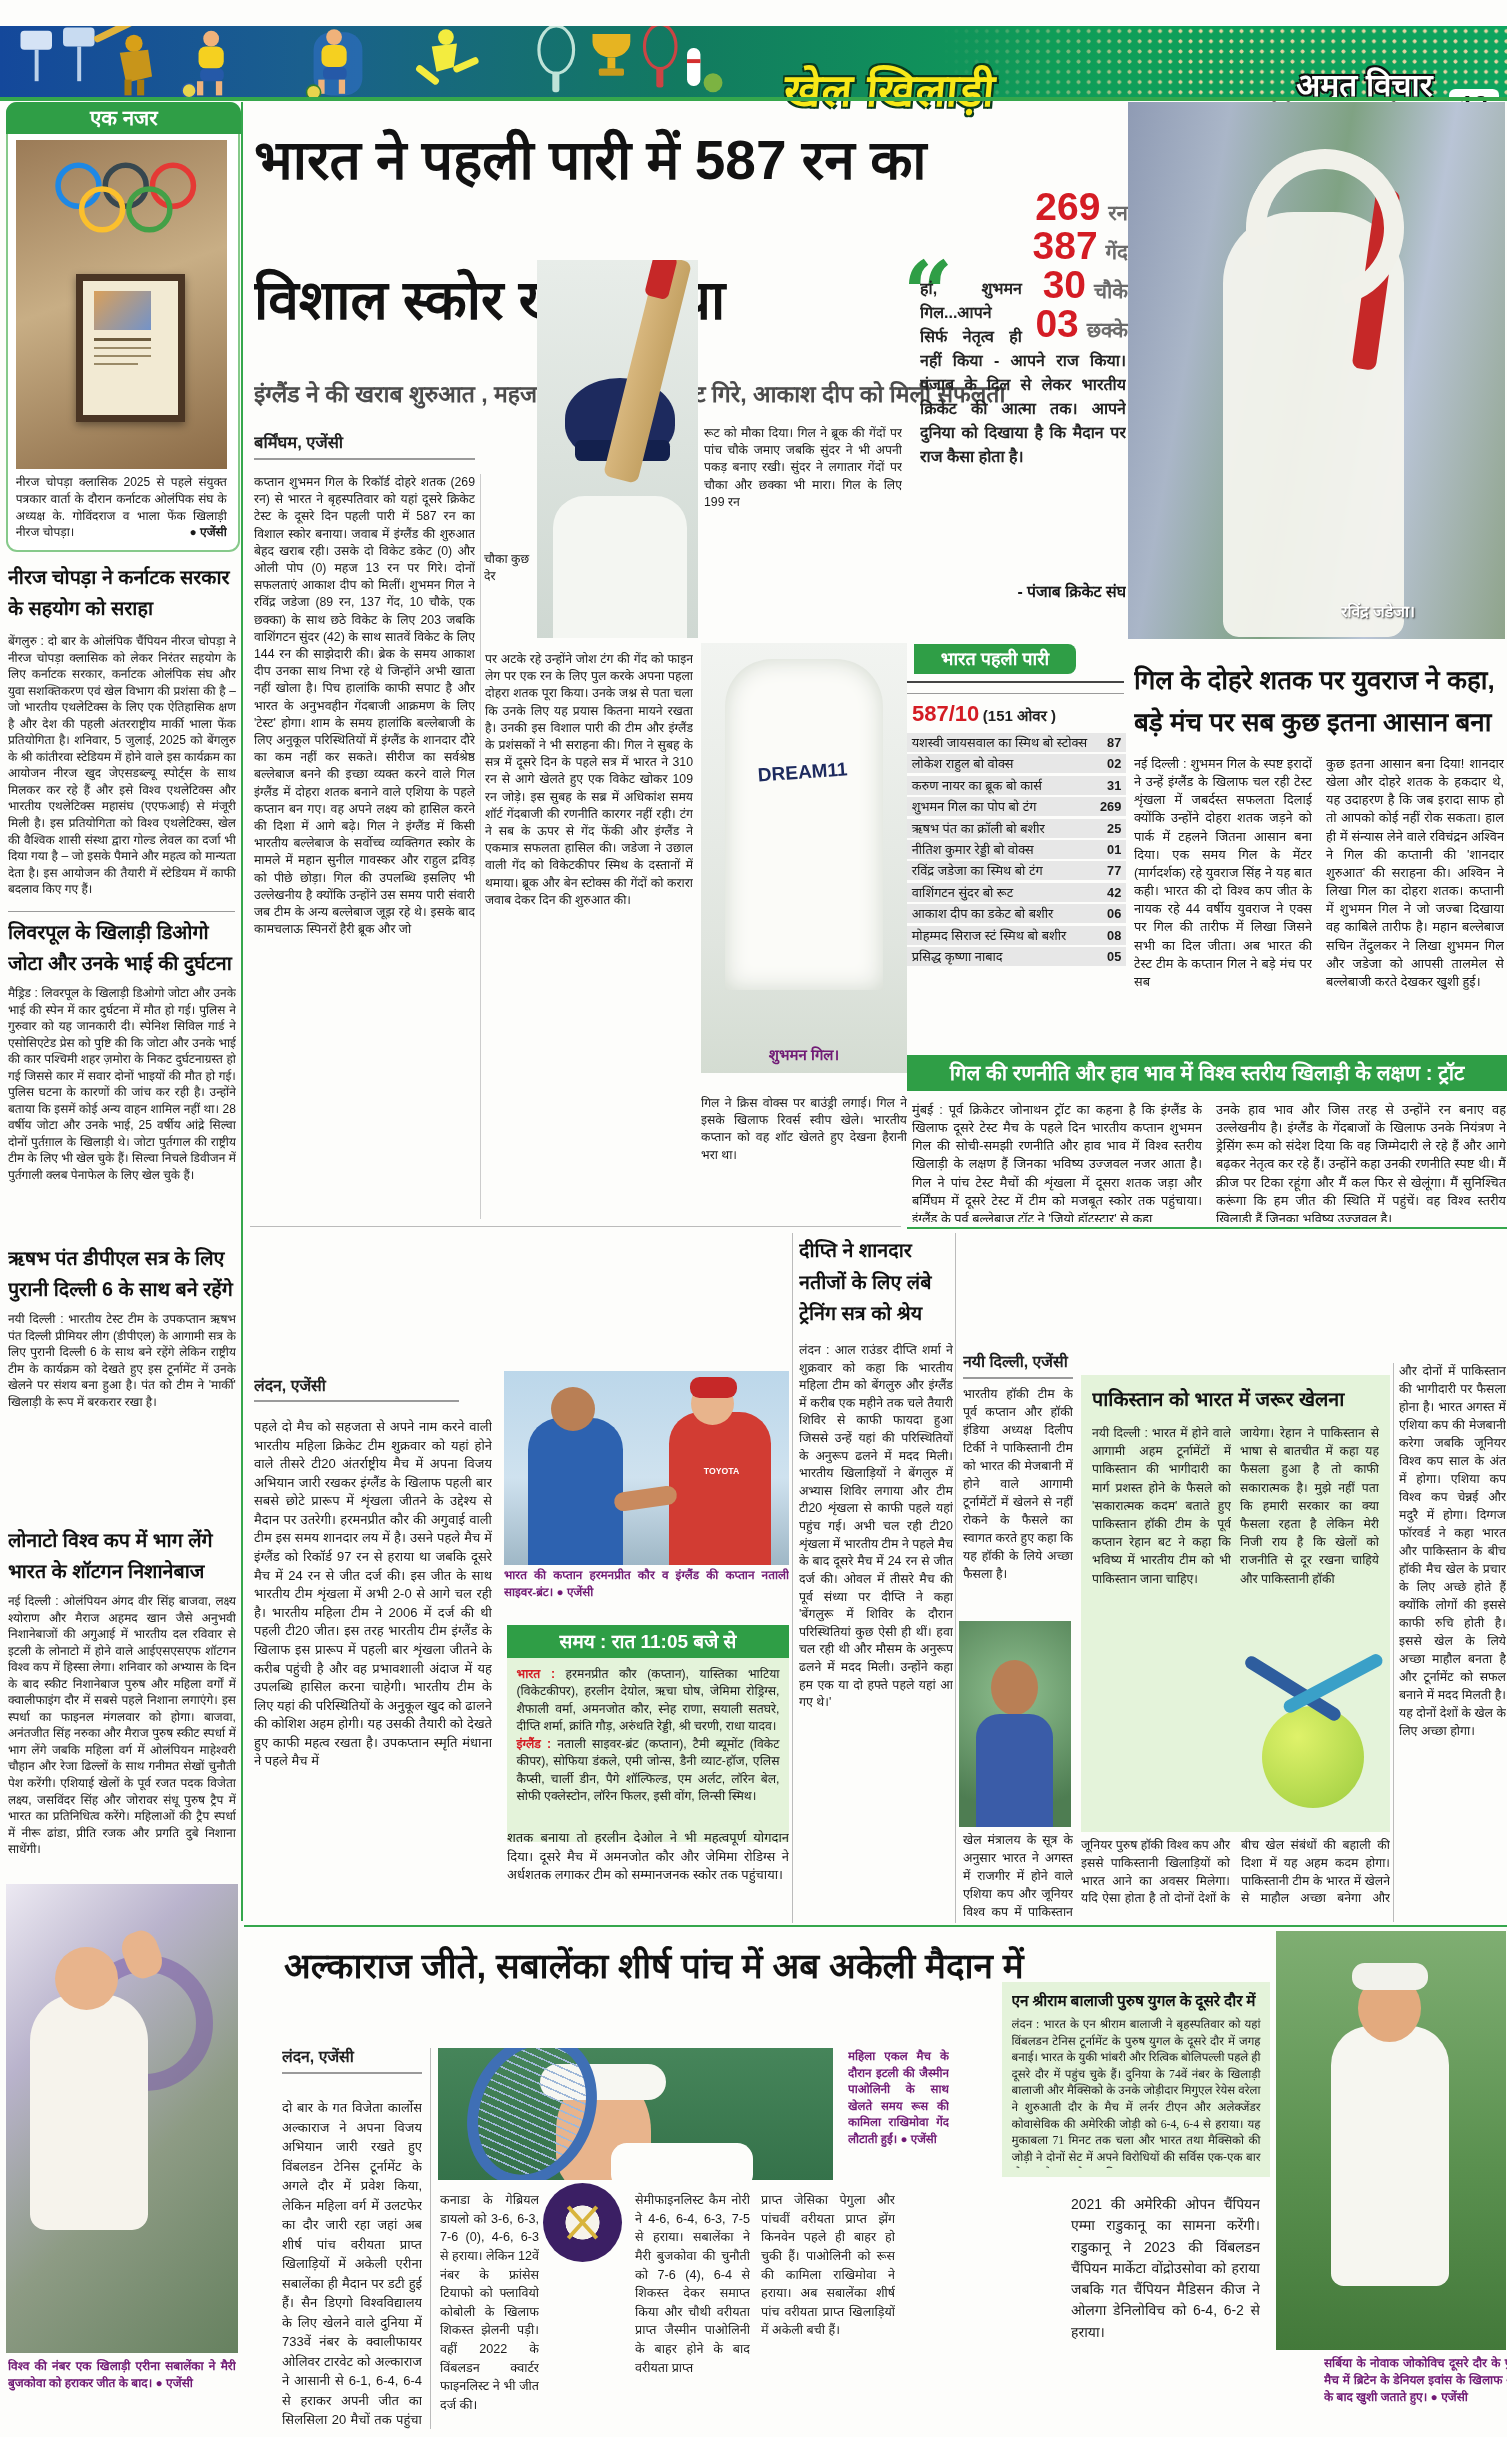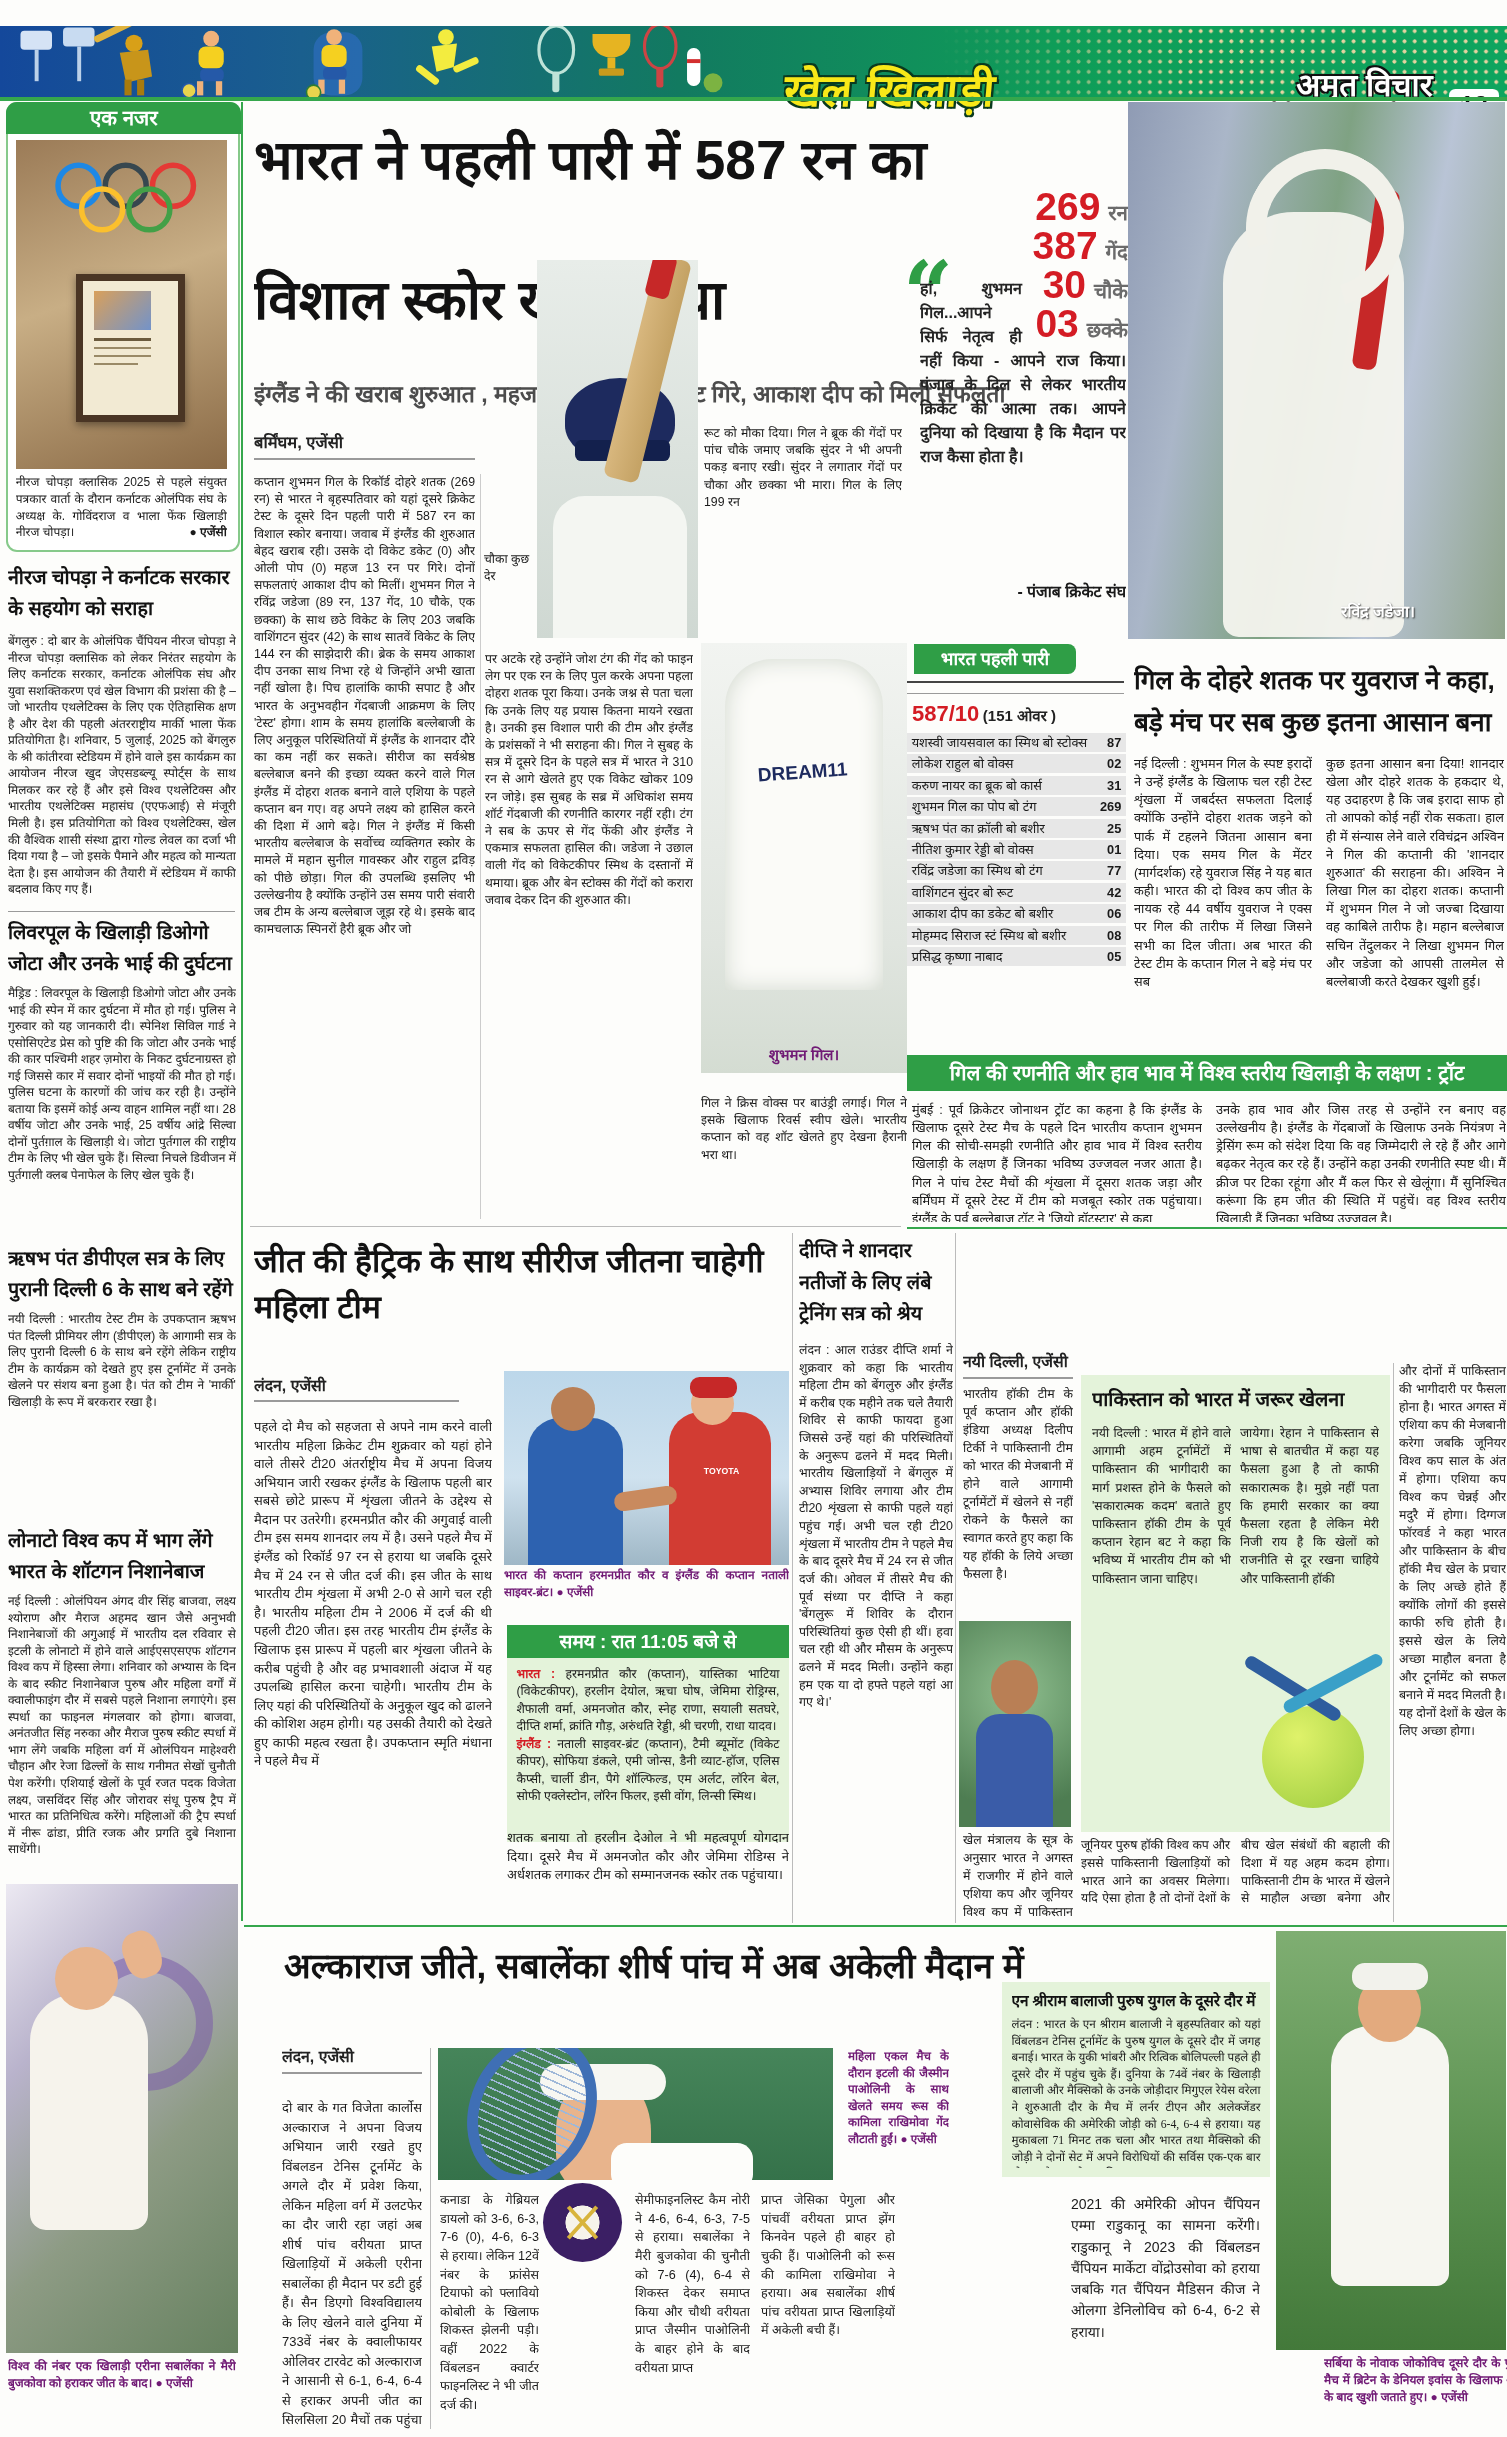--- a/index.html
+++ b/index.html
@@ -280,21 +280,20 @@
   <div class="t hd" style="left:1134px;top:660px;width:372px;height:85px;font-size:26px;line-height:1.6;">गिल के दोहरे शतक पर युवराज ने कहा, बड़े मंच पर सब कुछ इतना आसान बना दिया</div>
   <div class="t jt" style="left:1134px;top:755px;width:178px;height:296px;font-size:12.8px;line-height:1.42;">नई दिल्ली : शुभमन गिल के स्पष्ट इरादों ने उन्हें इंग्लैंड के खिलाफ चल रही टेस्ट शृंखला में जबर्दस्त सफलता दिलाई क्योंकि उन्होंने दोहरा शतक जड़ने को पार्क में टहलने जितना आसान बना दिया। एक समय गिल के मेंटर (मार्गदर्शक) रहे युवराज सिंह ने यह बात कही। भारत की दो विश्व कप जीत के नायक रहे 44 वर्षीय युवराज ने एक्स पर गिल की तारीफ में लिखा जिसने सभी का दिल जीता। अब भारत की टेस्ट टीम के कप्तान गिल ने बड़े मंच पर सब</div>
   <div class="t jt" style="left:1326px;top:755px;width:178px;height:296px;font-size:12.8px;line-height:1.42;">कुछ इतना आसान बना दिया! शानदार खेला और दोहरे शतक के हकदार थे, यह उदाहरण है कि जब इरादा साफ हो तो आपको कोई नहीं रोक सकता। हाल ही में संन्यास लेने वाले रविचंद्रन अश्विन ने गिल की कप्तानी की 'शानदार शुरुआत' की सराहना की। अश्विन ने लिखा गिल का दोहरा शतक। कप्तानी में शुभमन गिल ने जो जज्बा दिखाया वह काबिले तारीफ है। महान बल्लेबाज सचिन तेंदुलकर ने लिखा शुभमन गिल और जडेजा को आपसी तालमेल से बल्लेबाजी करते देखकर खुशी हुई।</div>
 
   <div id="trott-band">गिल की रणनीति और हाव भाव में विश्व स्तरीय खिलाड़ी के लक्षण : ट्रॉट</div>
   <div class="t jt" style="left:912px;top:1101px;width:290px;height:121px;font-size:12.8px;line-height:1.42;">मुंबई : पूर्व क्रिकेटर जोनाथन ट्रॉट का कहना है कि इंग्लैंड के खिलाफ दूसरे टेस्ट मैच के पहले दिन भारतीय कप्तान शुभमन गिल की सोची-समझी रणनीति और हाव भाव में विश्व स्तरीय खिलाड़ी के लक्षण हैं जिनका भविष्य उज्जवल नजर आता है। गिल ने पांच टेस्ट मैचों की शृंखला में दूसरा शतक जड़ा और बर्मिंघम में दूसरे टेस्ट में टीम को मजबूत स्कोर तक पहुंचाया। इंग्लैंड के पूर्व बल्लेबाज ट्रॉट ने 'जियो हॉटस्टार' से कहा</div>
   <div class="t jt" style="left:1216px;top:1101px;width:290px;height:121px;font-size:12.8px;line-height:1.42;">उनके हाव भाव और जिस तरह से उन्होंने रन बनाए वह उल्लेखनीय है। इंग्लैंड के गेंदबाजों के खिलाफ उनके नियंत्रण ने ड्रेसिंग रूम को संदेश दिया कि वह जिम्मेदारी ले रहे हैं और आगे बढ़कर नेतृत्व कर रहे हैं। उन्होंने कहा उनकी रणनीति स्पष्ट थी। मैं क्रीज पर टिका रहूंगा और मैं कल फिर से खेलूंगा। मैं सुनिश्चित करूंगा कि हम जीत की स्थिति में पहुंचें। वह विश्व स्तरीय खिलाड़ी हैं जिनका भविष्य उज्जवल है।</div>
   <div class="grule" style="left:907px;top:1227px;width:600px;height:2.4px;"></div>
   <div class="rule" style="left:250px;top:1226px;width:651px;height:0.8px;background:#bbb;"></div>
 
-  <div class="t hd" style="left:254px;top:1238px;width:516px;height:93px;font-size:32px;line-height:1.45;">जीत की हैट्रिक के साथ सीरीज जीतना चाहेगी महिला टीम</div>
   <div class="t byline" style="left:254px;top:1374px;width:173px;height:20.5px;font-size:15.8px;">लंदन, एजेंसी</div>
   <div class="rule" style="left:254px;top:1400px;width:205px;height:1.6px;"></div>
   <div class="t jt" style="left:254px;top:1418px;width:238px;height:504px;font-size:13px;line-height:1.43;">पहले दो मैच को सहजता से अपने नाम करने वाली भारतीय महिला क्रिकेट टीम शुक्रवार को यहां होने वाले तीसरे टी20 अंतर्राष्ट्रीय मैच में अपना विजय अभियान जारी रखकर इंग्लैंड के खिलाफ पहली बार सबसे छोटे प्रारूप में शृंखला जीतने के उद्देश्य से मैदान पर उतरेगी। हरमनप्रीत कौर की अगुवाई वाली टीम इस समय शानदार लय में है। उसने पहले मैच में इंग्लैंड को रिकॉर्ड 97 रन से हराया था जबकि दूसरे मैच में 24 रन से जीत दर्ज की। इस जीत के साथ भारतीय टीम शृंखला में अभी 2-0 से आगे चल रही है। भारतीय महिला टीम ने 2006 में दर्ज की थी पहली टी20 जीत। इस तरह भारतीय टीम इंग्लैंड के खिलाफ इस प्रारूप में पहली बार शृंखला जीतने के करीब पहुंची है और वह प्रभावशाली अंदाज में यह उपलब्धि हासिल करना चाहेगी। भारतीय टीम के लिए यहां की परिस्थितियों के अनुकूल खुद को ढालने की कोशिश अहम होगी। यह उसकी तैयारी को देखते हुए काफी महत्व रखता है। उपकप्तान स्मृति मंधाना ने पहले मैच में</div>
 
   <div class="photo" style="left:504px;top:1371px;width:285px;height:194px;background:linear-gradient(180deg,#bcd7ea 0%,#cfe2ef 55%,#9fb7c6 100%);">
     <div class="abs" style="left:23.6px;top:47px;width:95px;height:147px;background:#2d62b0;border-radius:31.5px 31.5px 0 0;"></div>
     <div class="abs" style="left:47px;top:15.8px;width:44px;height:44px;border-radius:50%;background:#b97f55;"></div>
     <div class="abs" style="left:165px;top:41px;width:102px;height:153px;background:#d23c33;border-radius:31.5px 31.5px 0 0;"></div>
     <div class="abs" style="left:187px;top:11px;width:43px;height:43px;border-radius:50%;background:#e8b48c;"></div>
     <div class="abs" style="left:186px;top:6.3px;width:47px;height:20.5px;border-radius:9.5px;background:#c62828;"></div>

